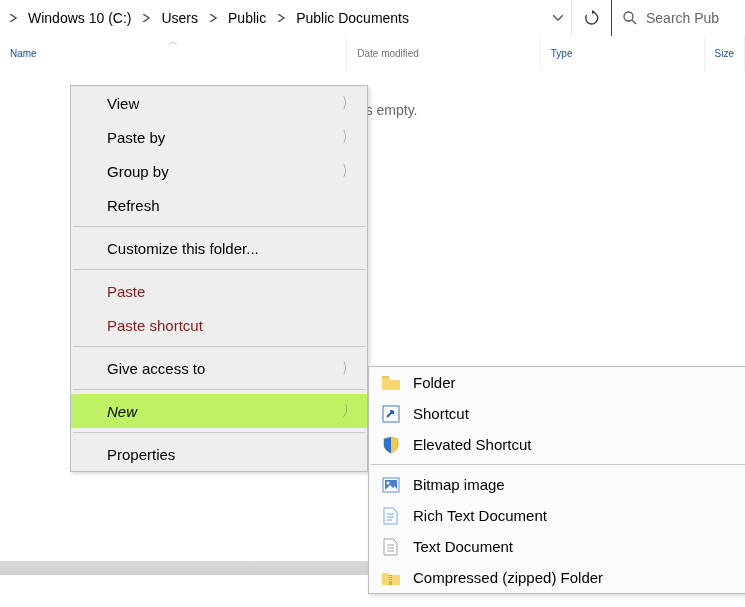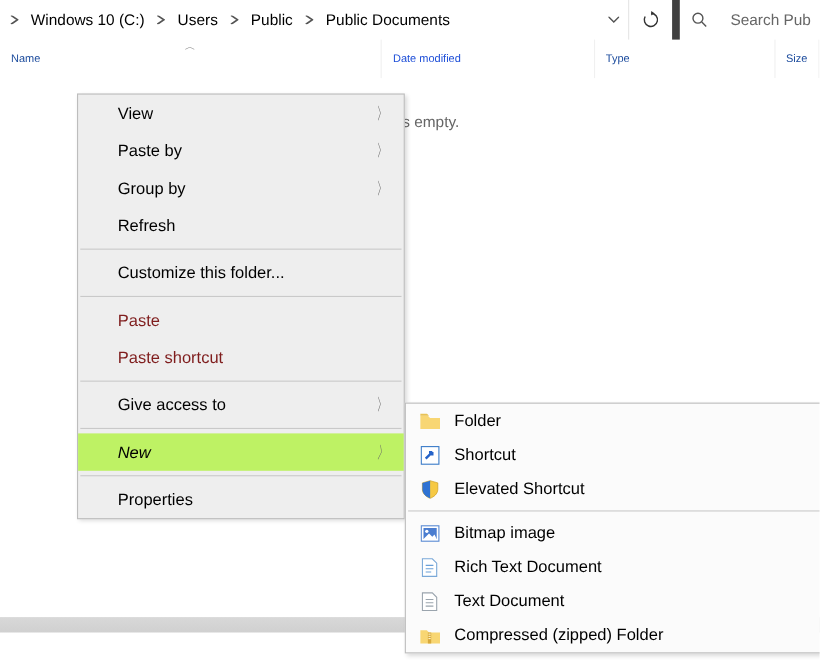--- a/index.html
+++ b/index.html
@@ -2,26 +2,26 @@
 <html><head>
 <meta charset="utf-8">
 <style>
   * { box-sizing: border-box; font-family: "Segoe UI", Arial, sans-serif; }
   body { margin:0; width:745px; height:607px; background:#fff; font-size:14px; color:#000; overflow:hidden; position:relative; }
   .breadcrumb-bar { display:flex; align-items:center; height:36px; padding:0 4px; }
   .crumb-sep { width:18px; height:100%; display:flex; align-items:center; justify-content:center; color:#555; }
   .crumb { padding:4px 6px; white-space:nowrap; }
   .crumb-drop { margin-left:auto; width:26px; height:100%; display:flex; align-items:center; justify-content:center; color:#555;}
   .refresh-btn { width:40px; height:100%; display:flex; align-items:center; justify-content:center; border-left:1px solid #e5e5e5; color:#444;}
-  .search-box { width:130px; height:100%; display:flex; align-items:center; border-left:7px solid #404040; padding-left:10px; color:#666;gap:12px; }
+  .search-box { width:130px; height:100%; display:flex; align-items:center; border-left:1px solid #404040; padding-left:10px; color:#666; }
   .search-box .si { margin-right:8px; }
   .columns { display:flex; height:36px; align-items:center; border-bottom:1px solid #fff; position:relative;}
   .col { padding:0 10px; color:#1a4a9c; font-size:10px; display:flex; align-items:center; height:100%; border-right:1px solid #f0f0f0;}
   .col.name { width:350px;}
-  .col.date { width:195px; color:#1d4ed8;}
+  .col.date { width:195px; color:#737373;}
   .col.type { width:165px;}
   .col.size { flex:1;}
   .sort-caret { position:absolute; left:168px; top:-1px; width:12px; color:#888; font-size:10px;}
   .empty-msg { text-align:center; color:#666; padding-top:30px;}
   .footer-bar { position:absolute; left:0; bottom:32px; height:14px; width:100%; background:linear-gradient(#d8d8d8,#d0d0d0);}
   
   .ctxmenu { position:absolute; background:#eeeeee; border:1px solid #bdbdbd; box-shadow:2px 2px 4px rgba(0,0,0,.15);}
   .ctxmenu.main { left:70px; top:85px; width:298px;}
   .ctxitem { height:34px; display:flex; align-items:center; padding:0 16px 0 36px; font-size:15px; position:relative;}
   .ctxitem.disabled { color:#7f1d1d;}

